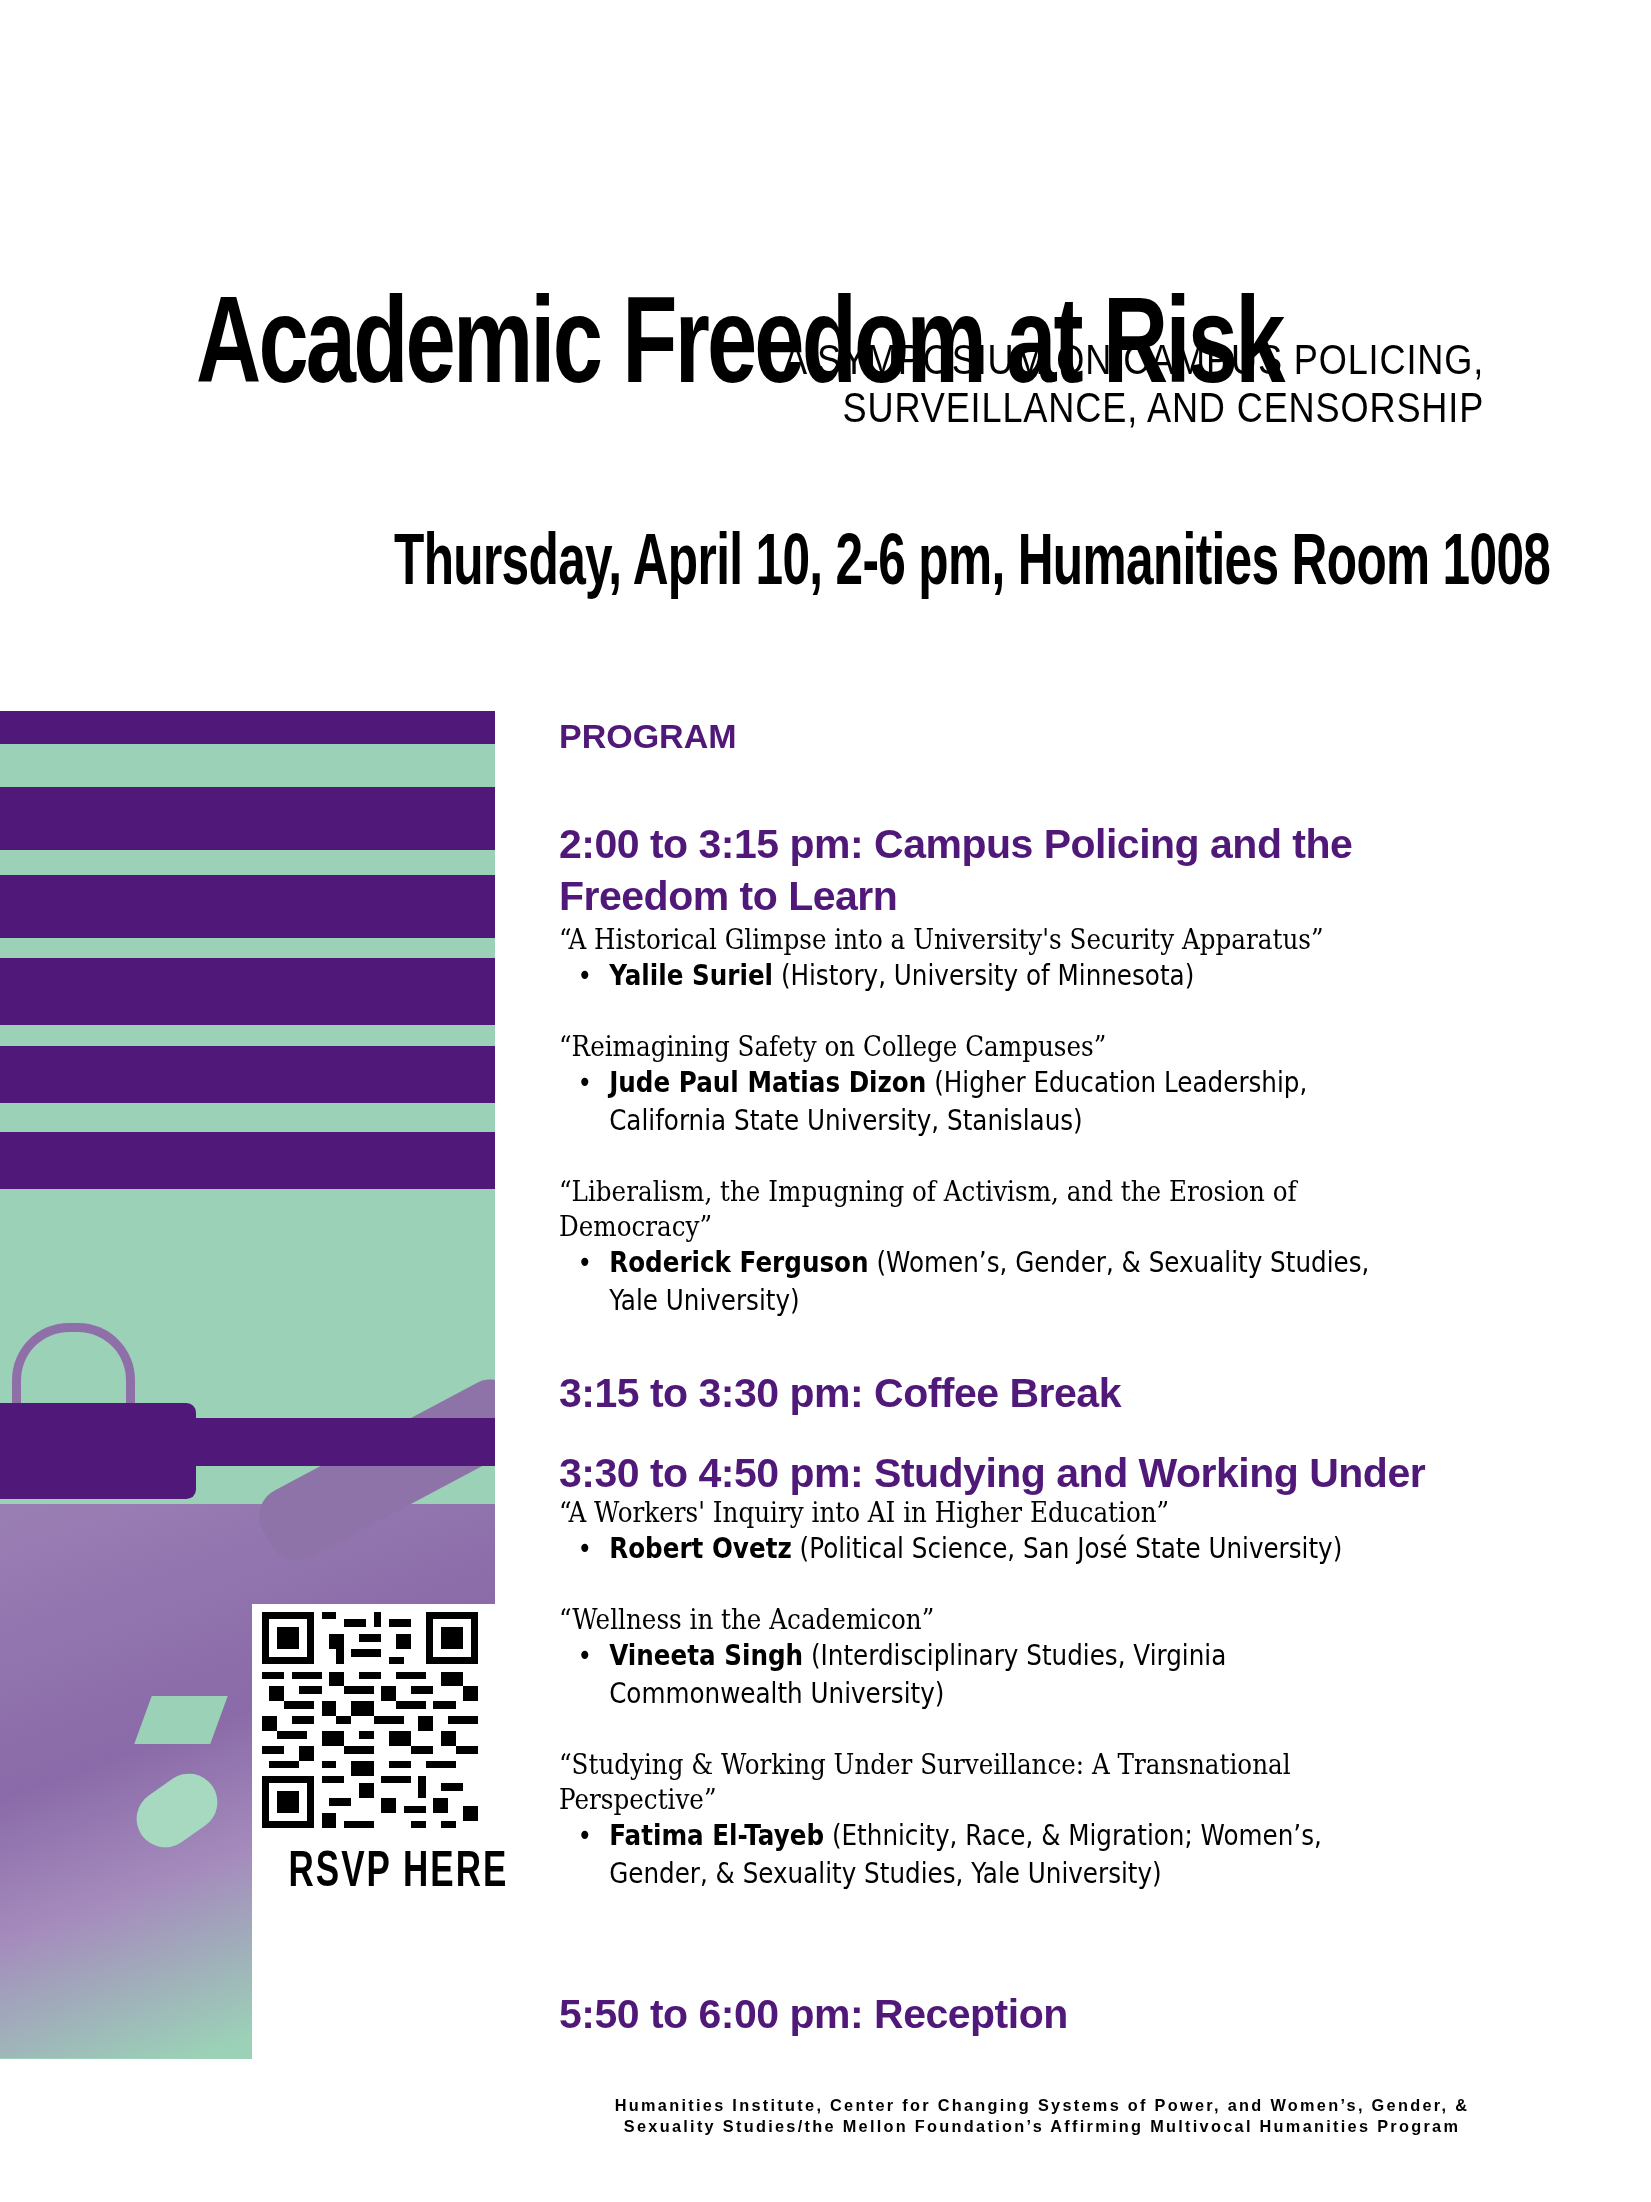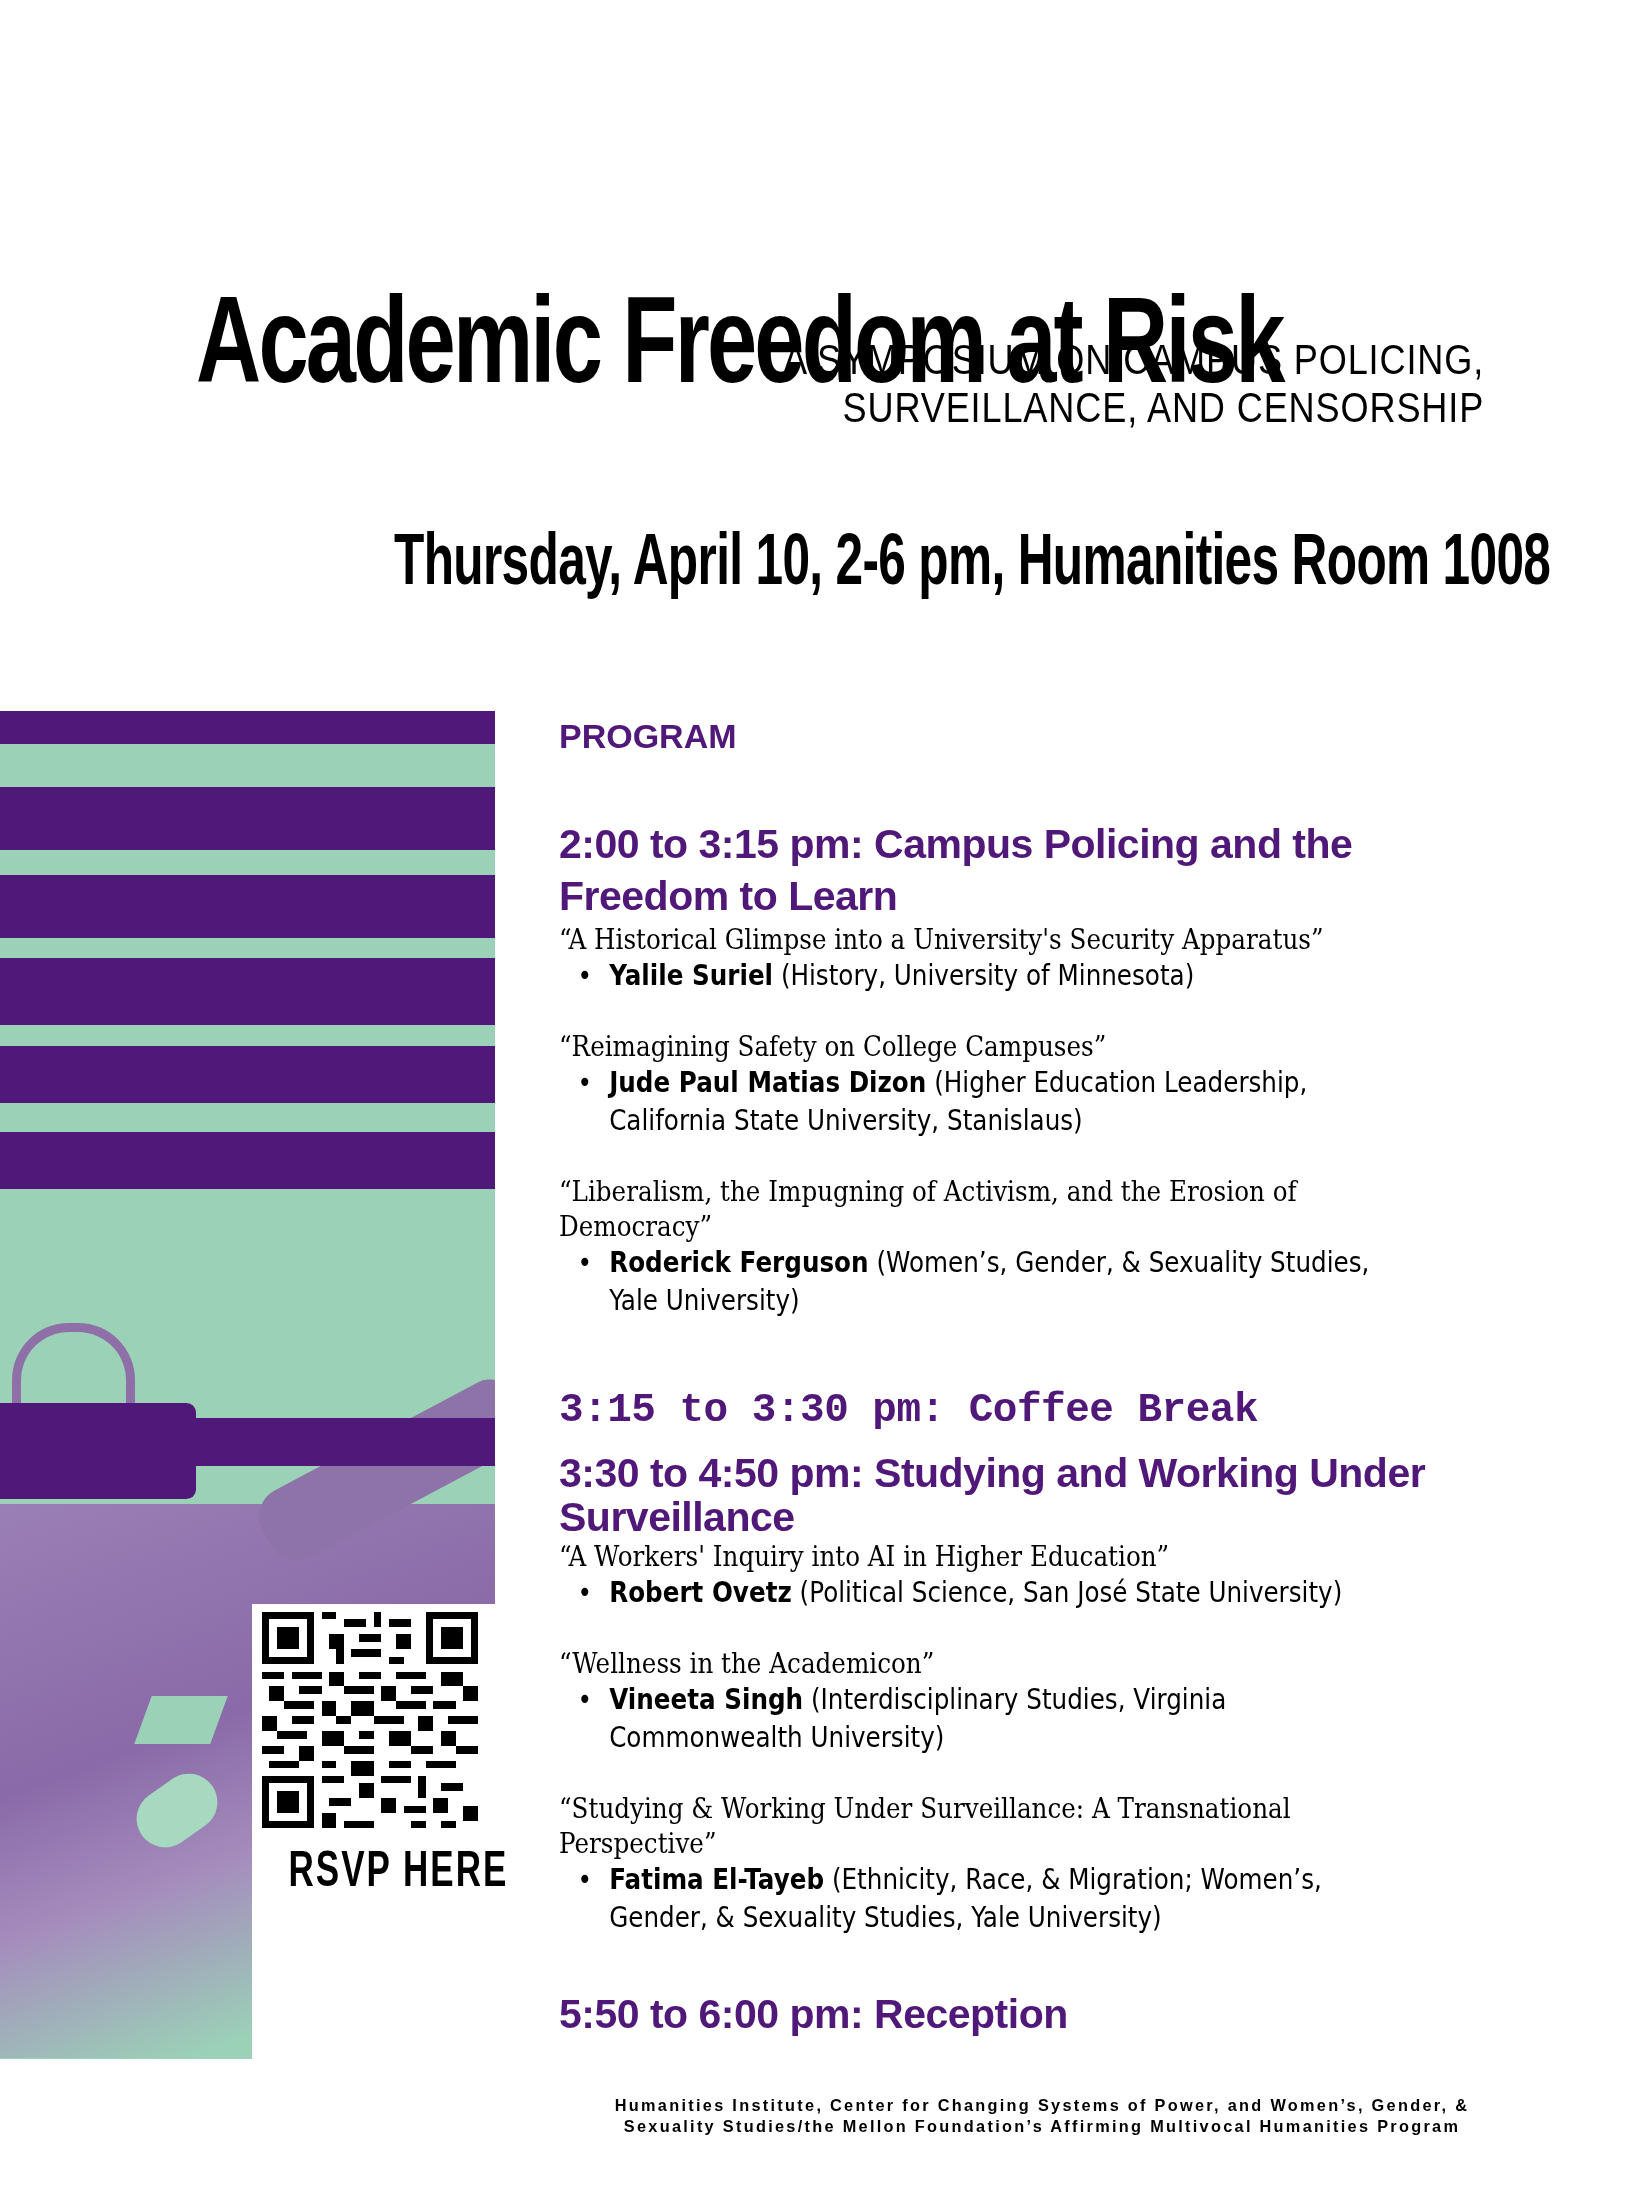--- a/index.html
+++ b/index.html
@@ -160,27 +160,26 @@
     <div class="speaker"><span class="bullet">•</span><b>Jude Paul Matias Dizon</b> <span>(Higher Education Leadership,</span></div>
     <div class="speaker">California State University, Stanislaus)</div>
 
     <div style="height:34px"></div>
     <div class="talk">“Liberalism, the Impugning of Activism, and the Erosion of</div>
     <div class="talk">Democracy”</div>
     <div class="speaker"><span class="bullet">•</span><b>Roderick Ferguson</b> <span>(Women’s, Gender, &amp; Sexuality Studies,</span></div>
     <div class="speaker">Yale University)</div>
   </div>
 
-  <div class="block" style="top:677px;font-family:Liberation Mono, monospace;">
+  <div class="block" style="top:660px;">
     <div class="purple">3:15 to 3:30 pm: Coffee Break</div>
   </div>
 
   <div class="block" style="top:744px;">
     <div class="purple" style="line-height:44px">3:30 to 4:50 pm: Studying and Working Under</div>
-    <div class="purple" style="line-height:44px">Surveillance</div>
     <div class="talk">“A Workers' Inquiry into AI in Higher Education”</div>
     <div class="speaker"><span class="bullet">•</span><b>Robert Ovetz</b> <span>(Political Science, San José State University)</span></div>
 
     <div style="height:34px"></div>
     <div class="talk">“Wellness in the Academicon”</div>
     <div class="speaker"><span class="bullet">•</span><b>Vineeta Singh</b> <span>(Interdisciplinary Studies, Virginia</span></div>
     <div class="speaker">Commonwealth University)</div>
 
     <div style="height:34px"></div>
     <div class="talk">“Studying &amp; Working Under Surveillance: A Transnational</div>

